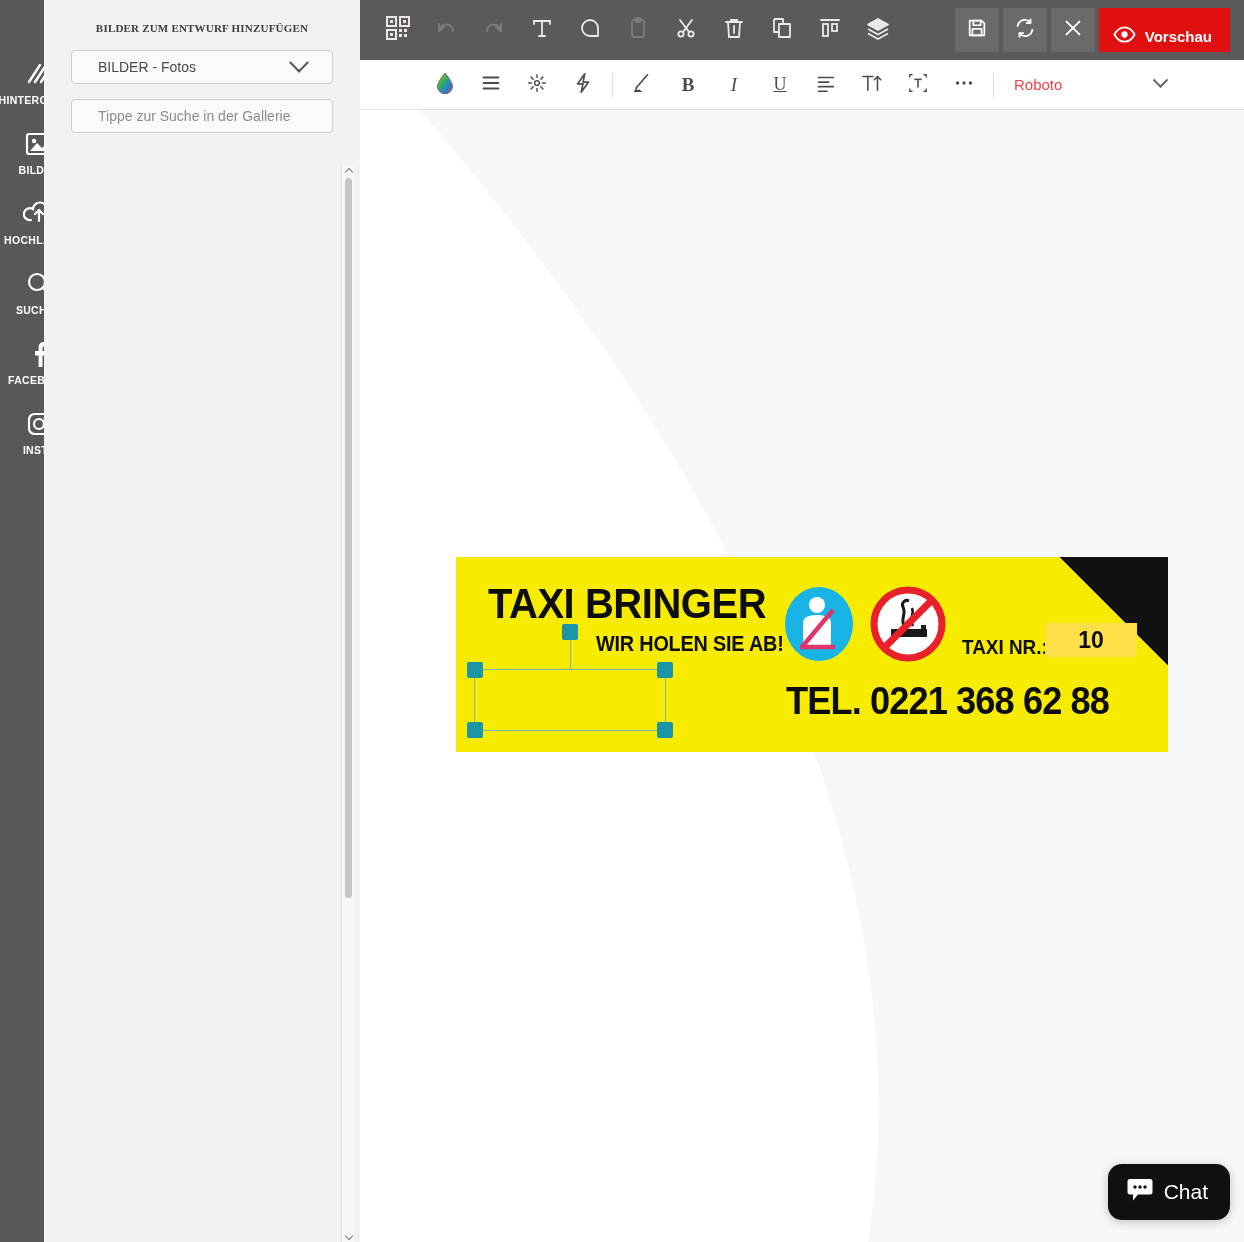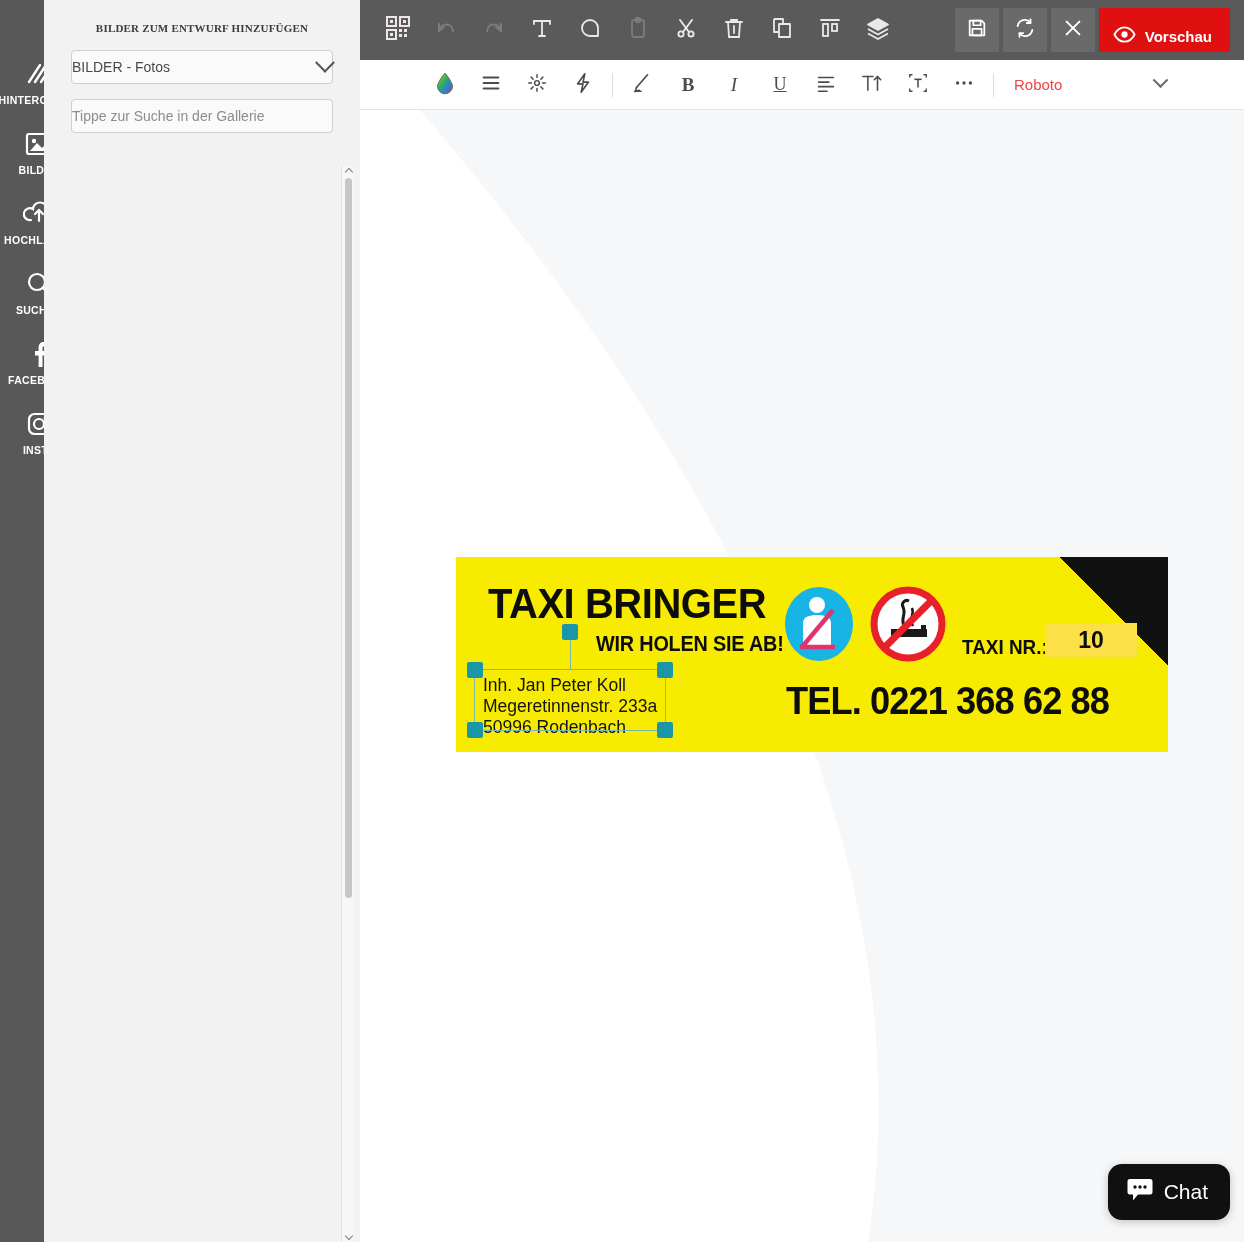--- a/index.html
+++ b/index.html
@@ -38,21 +38,21 @@
     position: absolute; left: 44px; top: 0; width: 316px; height: 1242px;
     background: #f2f2f2; z-index: 6;
   }
   #panel-title {
     margin: 22px 0 16px 0; text-align: center;
     font-size: 11px; font-weight: bold; color: #3b3b3b; letter-spacing: .2px; font-family: Liberation Serif, serif;
   }
   .panel-field {
     margin: 16px auto 8px auto; width: 262px; height: 34px;
     background: #fafafa; border: 1px solid #cfcfcf; border-radius: 4px;
-    display: flex; align-items: center; padding: 0 0;
+    display: flex; align-items: center; padding: 0 26px;
     font-size: 14px; color: #4a4a4a;
   }
   .panel-field.select { justify-content: space-between; cursor: pointer; }
   .panel-field.search { color: #8c8c8c; margin-top: 15px; cursor: text; }
   .chev {
     width: 14px; height: 14px; border-right: 2px solid #555; border-bottom: 2px solid #555;
     transform: rotate(45deg) translate(-3px,-3px);
   }
 
   
@@ -689,23 +689,20 @@
     <svg id="canvas-swoosh" viewBox="0 0 884 1132" preserveAspectRatio="none">
       <path d="M60 0 L884 0 L884 1132 L508 1132 C560 800 420 420 60 0 Z" fill="#f6f7f9"></path>
     </svg>
 
     <div id="banner">
       <div id="banner-corner"></div>
 
       <div id="bn-title">TAXI BRINGER</div>
       <div id="bn-sub">WIR HOLEN SIE AB!</div>
 
-      <div id="bn-addr" style="white-space:pre-line">Inh. Jan Peter Koll
-Megeretinnenstr. 233a
-50996 Rodenbach</div>
 
       <div class="bn-icon" id="icon-belt">
         <svg viewBox="0 0 72 78" width="72" height="78">
           <ellipse cx="36" cy="39" rx="34" ry="37" fill="#19b4e6"></ellipse>
           <circle cx="34" cy="20" r="8" fill="#fff"></circle>
           <path d="M20 60 L20 38 C20 32 26 30 34 30 C42 30 48 32 48 38 L48 60 Z" fill="#fff"></path>
           <path d="M19 62 L50 25" stroke="#e0356c" stroke-width="4.5" fill="none"></path>
           <path d="M17 62 H52" stroke="#e0356c" stroke-width="4.5"></path>
         </svg>
       </div>

